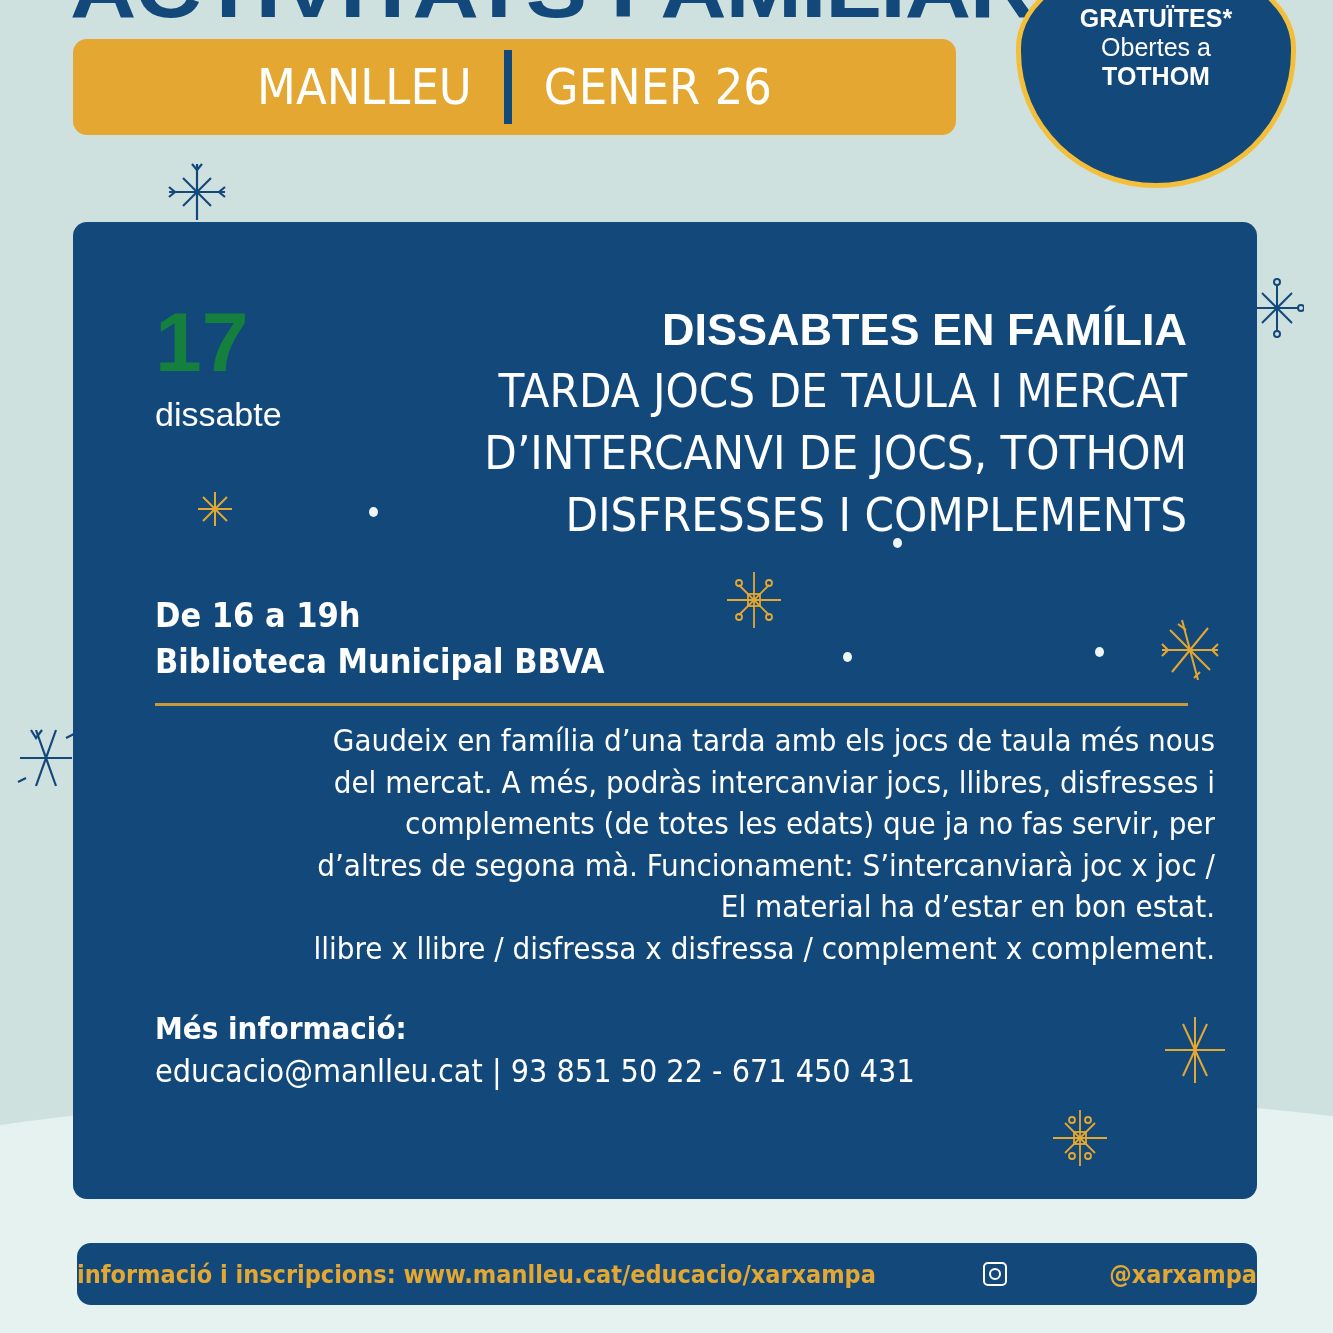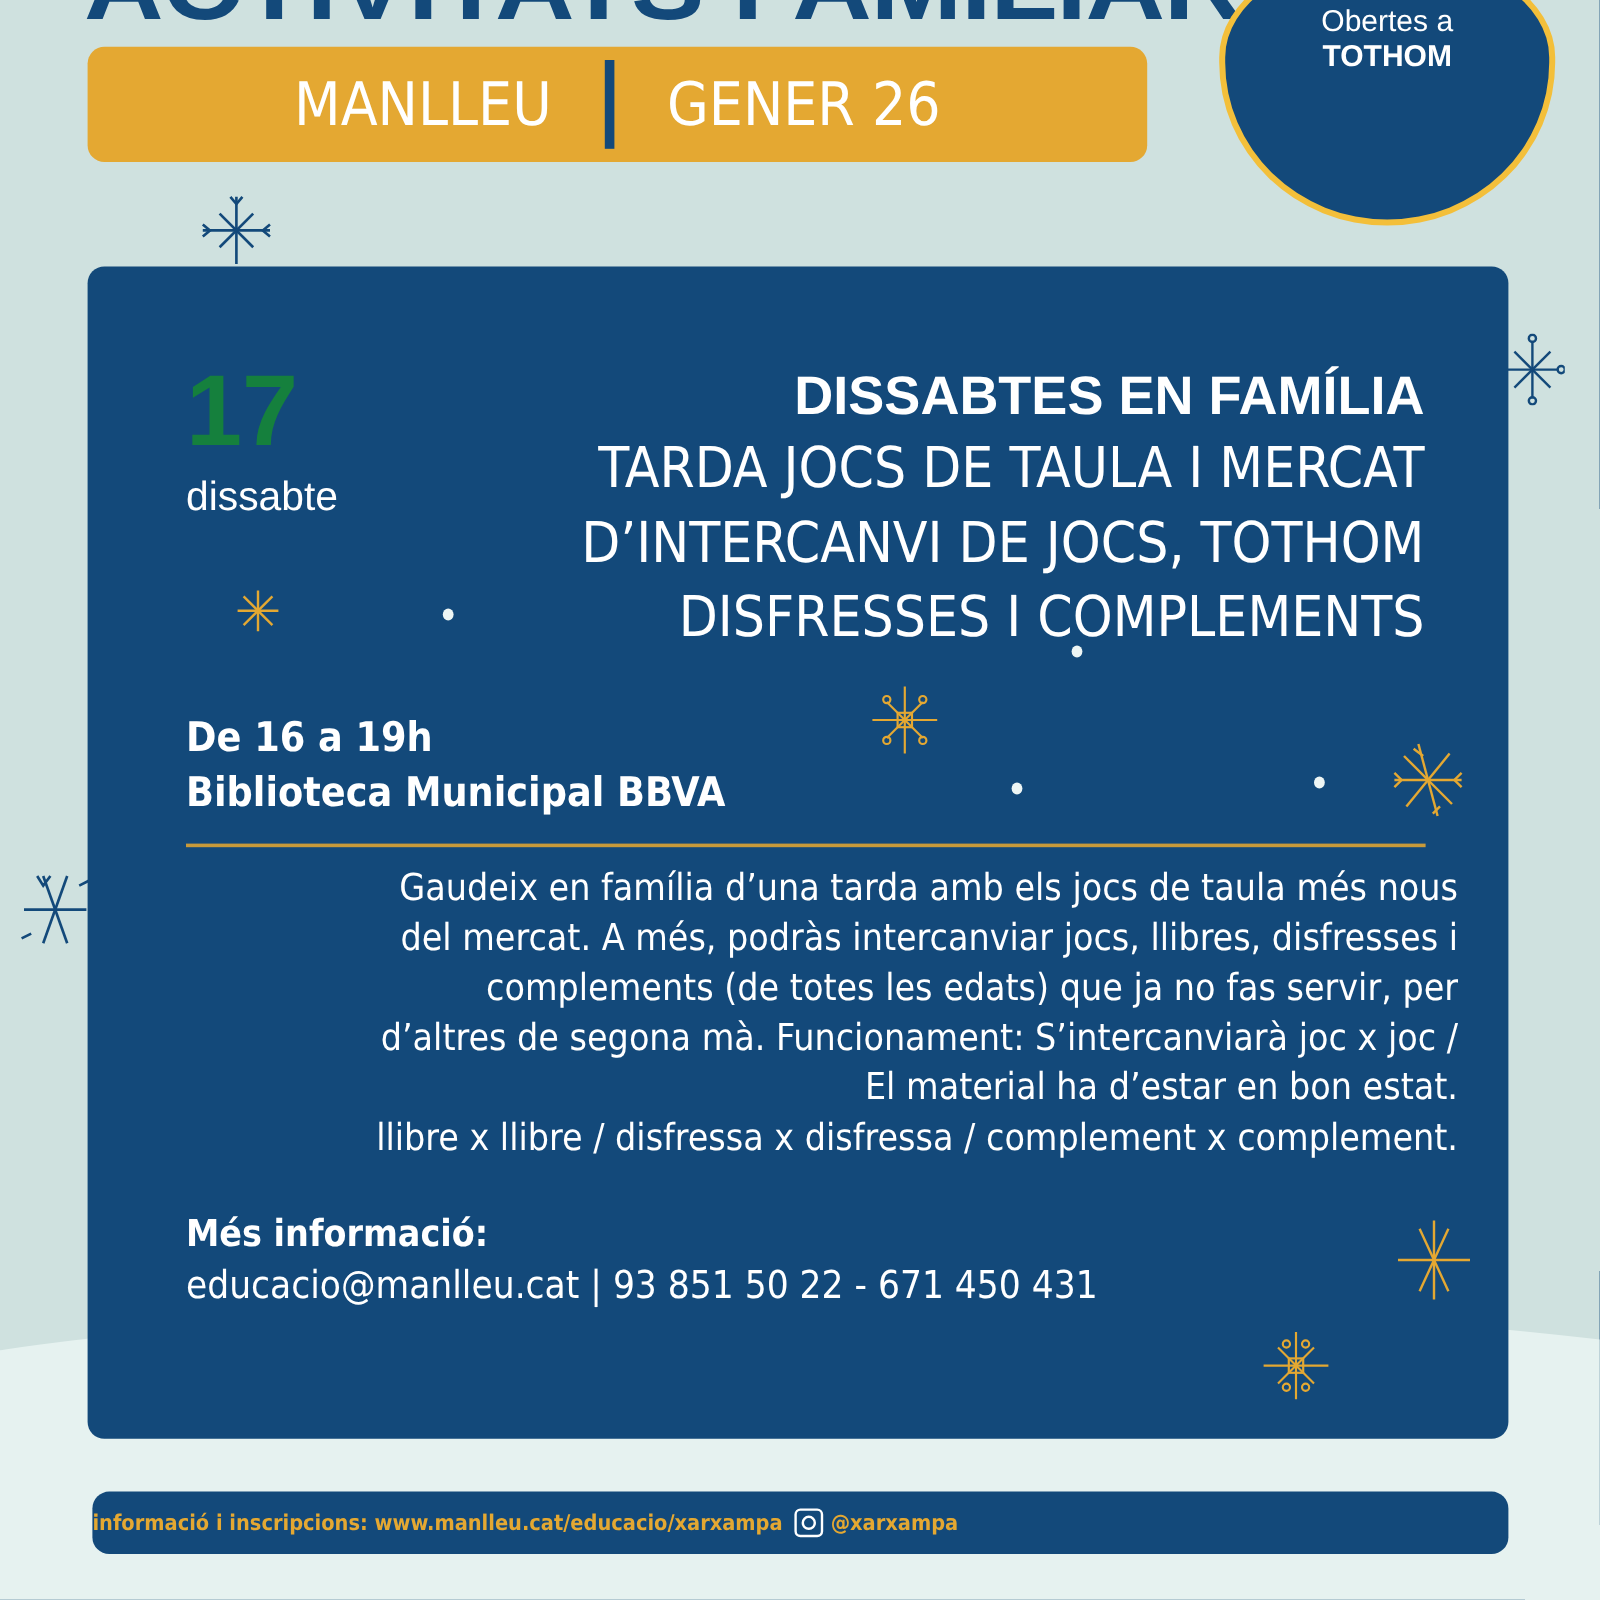--- a/index.html
+++ b/index.html
@@ -14,21 +14,21 @@
   }
   .main-title {
     position:absolute; left:70px; top:-52px; width:900px;
     color:#13497a; font-weight:900; font-size:82px; letter-spacing:-1px;
     white-space:nowrap; transform:scaleX(1.12); transform-origin:left;
     line-height:1;
   }
   .location-bar {
     position:absolute; left:73px; top:39px; width:883px; height:96px;
     background:#e4a832; border-radius:14px;
-    display:flex; align-items:center; justify-content:center; gap:16px;
+    display:flex; align-items:center; justify-content:center; gap:4px;
     color:#fff; font-size:50px; font-family:"DejaVu Sans Condensed","DejaVu Sans", sans-serif;
   }
   .location-bar .sep { width:8px; height:74px; background:#13497a; margin:0 28px; }
   .badge {
     position:absolute; left:1016px; top:-40px; width:270px; height:218px;
     background:#13497a; border:5px solid #f3bf3a;
     border-radius:48% 48% 52% 52% / 40% 40% 62% 62%;
     color:#fff; text-align:center;
   }
   .badge .inner { position:absolute; left:0; right:0; top:10px; line-height:29px; font-size:25px; }
@@ -45,24 +45,24 @@
   .headline .h2 { font-size:47px; line-height:62px; font-family:"DejaVu Sans Condensed","DejaVu Sans",sans-serif; font-weight:300; }
   .when { position:absolute; left:155px; top:592px; color:#fff; font-weight:bold; font-size:34px; line-height:46px; font-family:"DejaVu Sans Condensed","DejaVu Sans",sans-serif; }
   .divider { position:absolute; left:155px; top:703px; width:1033px; height:3px; background:#c89a3a; }
   .desc {
     position:absolute; left:155px; top:720px; width:1060px; color:#fff;
     font-size:31px; line-height:41.5px; font-family:"DejaVu Sans Condensed","DejaVu Sans",sans-serif;text-align:right;
   }
   .info-title { position:absolute; left:155px; top:1010px; color:#fff; font-weight:bold; font-size:31px; font-family:"DejaVu Sans Condensed","DejaVu Sans",sans-serif; }
   .info-line { position:absolute; left:155px; top:1052px; color:#fff; font-size:32px; font-family:"DejaVu Sans Condensed","DejaVu Sans",sans-serif; }
   .footer-bar {
-    position:absolute; left:77px; top:1243px; width:1180px; height:52px;
+    position:absolute; left:77px; top:1243px; width:1180px; height:62px;
     background:#13497a; border-radius:14px;
-    display:flex; align-items:center; justify-content:flex-start;
-    color:#e4a832; font-weight:bold; font-size:18px;
+    display:flex; align-items:center; justify-content:space-between;
+    color:#e4a832; font-weight:bold; font-size:25px;
     font-family:"DejaVu Sans Condensed","DejaVu Sans",sans-serif;
   }
   .insta {
     display:inline-block; width:20px; height:20px; border:2px solid #fff; border-radius:5px;
     position:relative; margin:0 6px 0 10px; vertical-align:middle;
   }
   .insta::after { content:""; position:absolute; left:4px; top:4px; width:8px; height:8px; border:2px solid #fff; border-radius:50%; }
   .deco { position:absolute; }
   .dot { position:absolute; width:9px; height:10px; border-radius:50%; background:#eef6f5; }
 </style>
@@ -75,20 +75,21 @@
 
 <div class="location-bar">
   <span>MANLLEU</span>
   <span class="sep"></span>
   <span>GENER 26</span>
 </div>
 
 <div class="badge">
   <div class="inner">
     <div>Activitats</div>
+    <div style="font-weight:bold">GRATUÏTES*</div>
     <div>Obertes a</div>
     <div style="font-weight:bold">TOTHOM</div>
   </div>
 </div>
 
 <svg class="deco" style="left:165px;top:162px" width="64" height="60" viewBox="-32 -30 64 60">
   <g stroke="#13497a" stroke-width="2.2" fill="none">
     <line x1="0" y1="-28" x2="0" y2="28"></line>
       <line x1="-28" y1="0" x2="28" y2="0"></line>
     <line x1="-14" y1="-14" x2="14" y2="14"></line>

